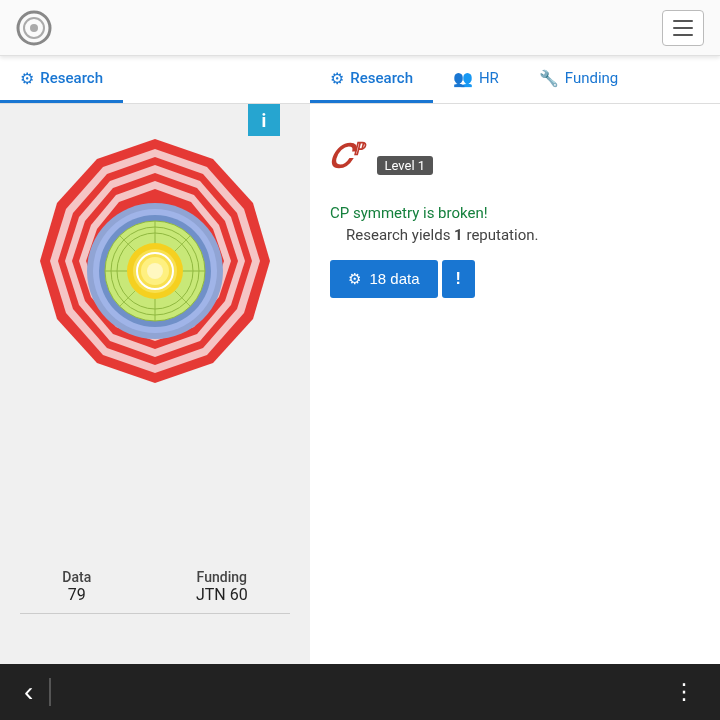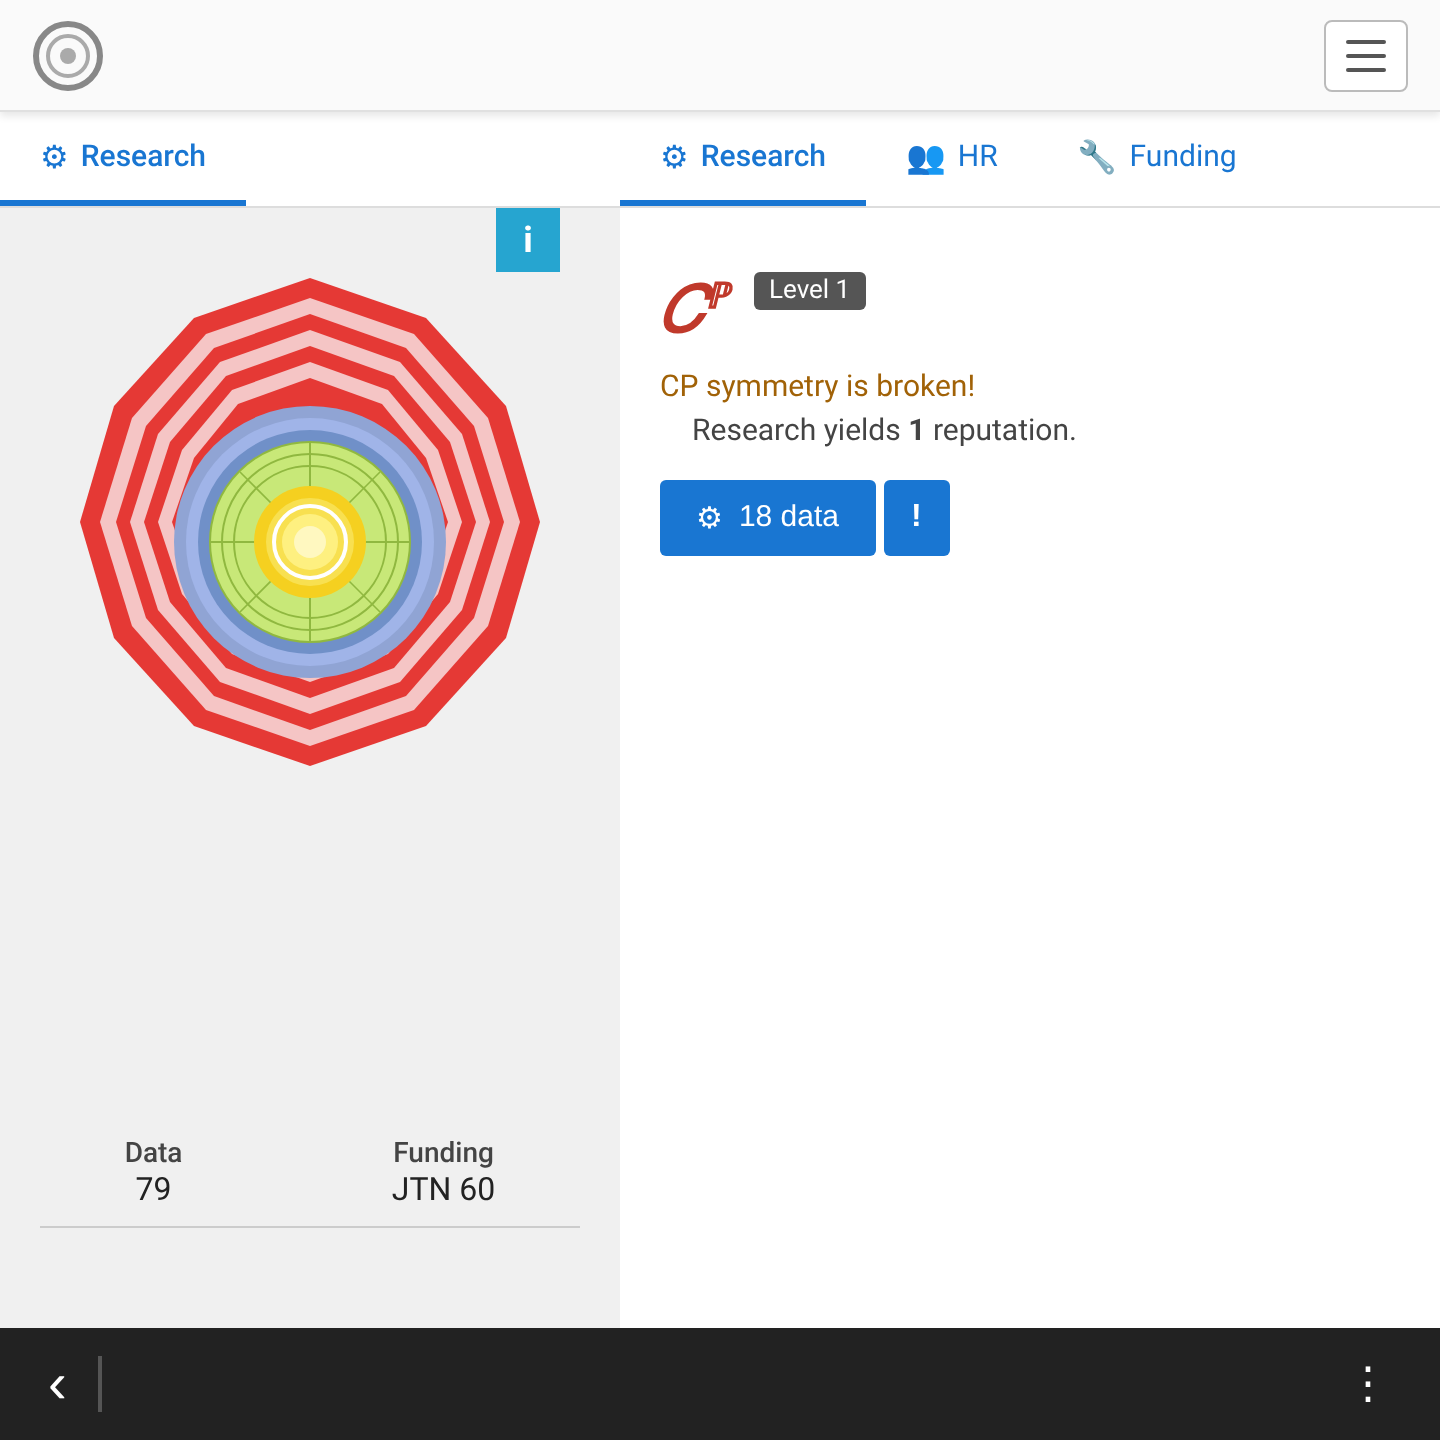--- a/index.html
+++ b/index.html
@@ -161,23 +161,23 @@
       position: relative;
     }
 
     .research-item {
       display: flex;
       flex-direction: column;
     }
 
     .research-header {
       display: flex;
-      align-items: flex-start;
+      align-items: flex-end;
       gap: 12px;
-      margin-bottom: 4px;
+      margin-bottom: 23px;
     }
 
     .cp-icon {
       font-size: 28px;
       color: #c0392b;
       font-style: italic;
       font-weight: bold;
       font-family: serif;
     }
 
@@ -196,21 +196,21 @@
     .level-badge {
       background: #555;
       color: #fff;
       font-size: 13px;
       padding: 2px 8px;
       border-radius: 3px;
     }
 
     .research-desc {
       font-size: 15px;
-      color: #a16207;
+      color: #15803d;
       margin: 6px 0 4px 0;
       padding-left: 0;
     }
 
     .research-yield {
       font-size: 15px;
       color: #444;
       margin-bottom: 16px;
       margin-left: 16px;
     }

